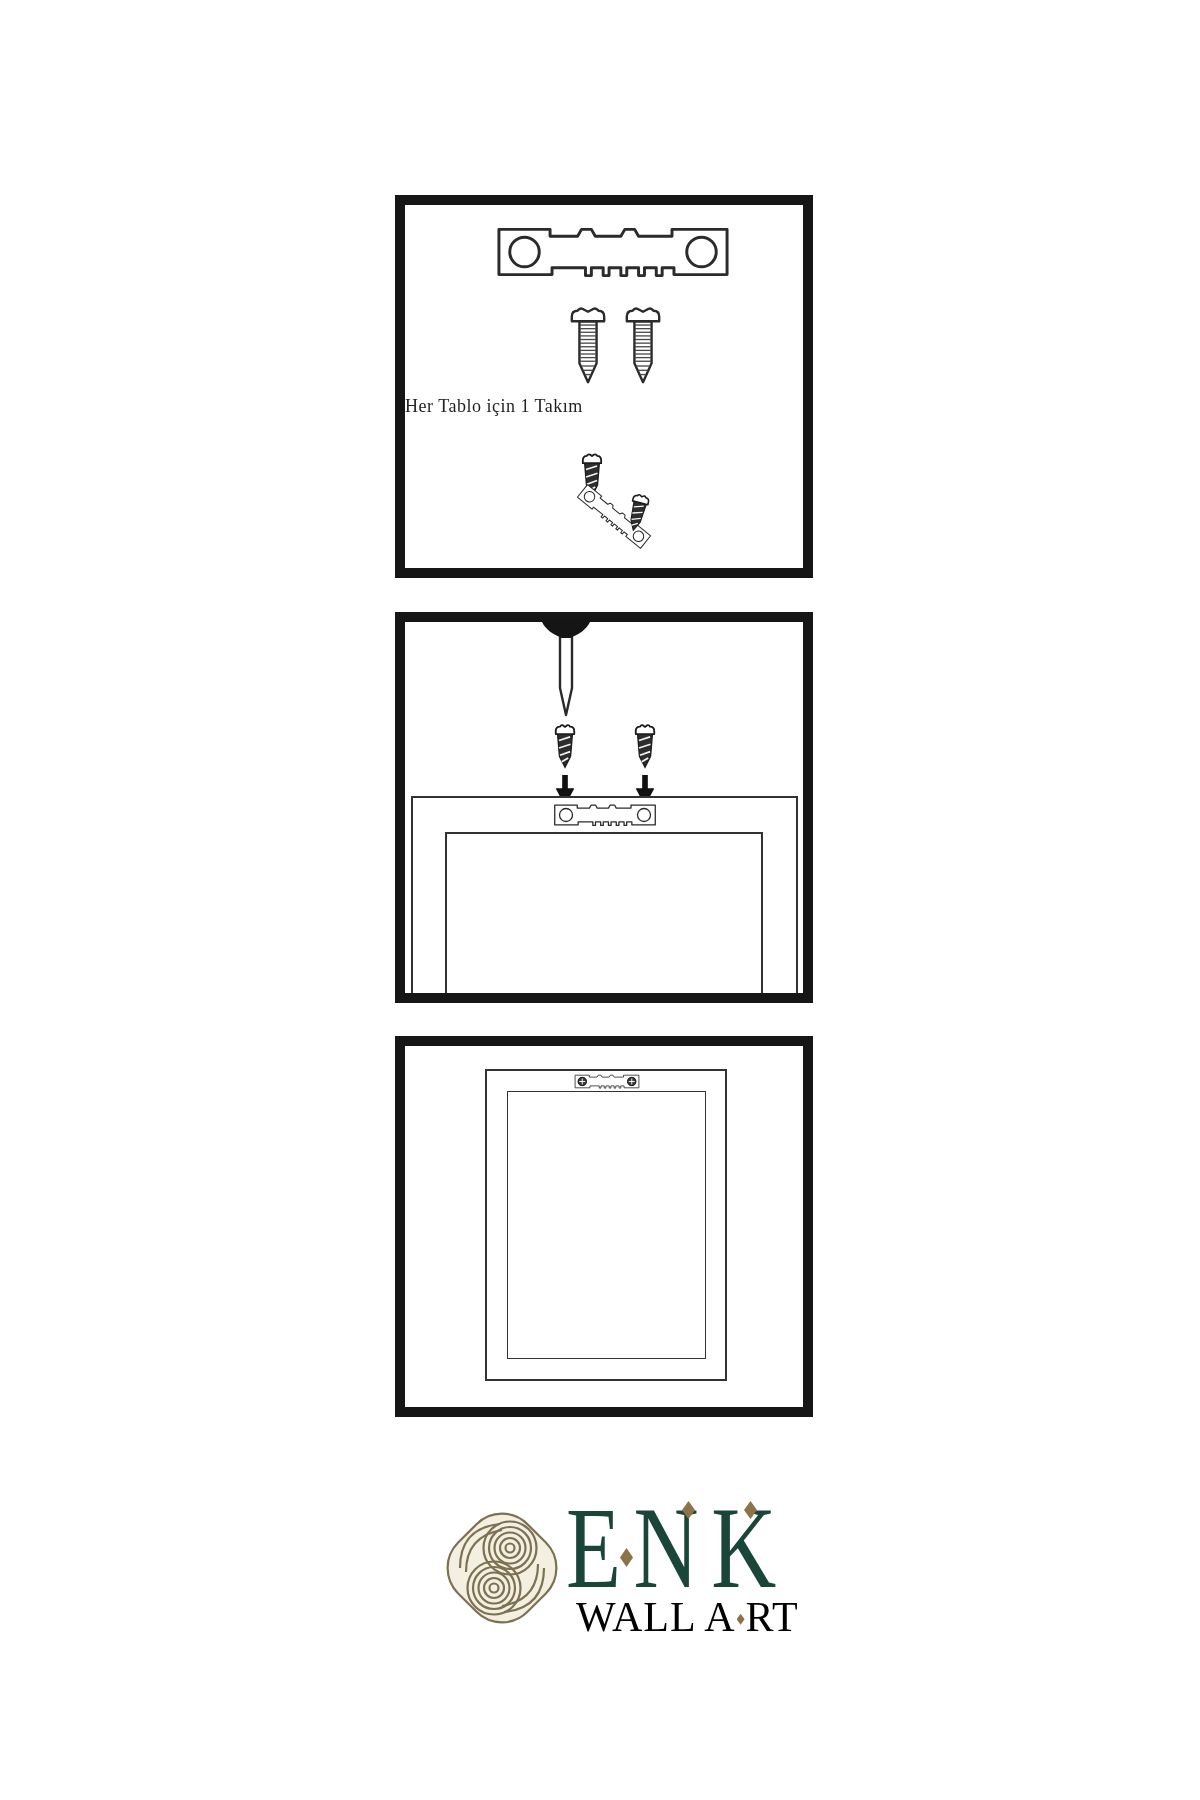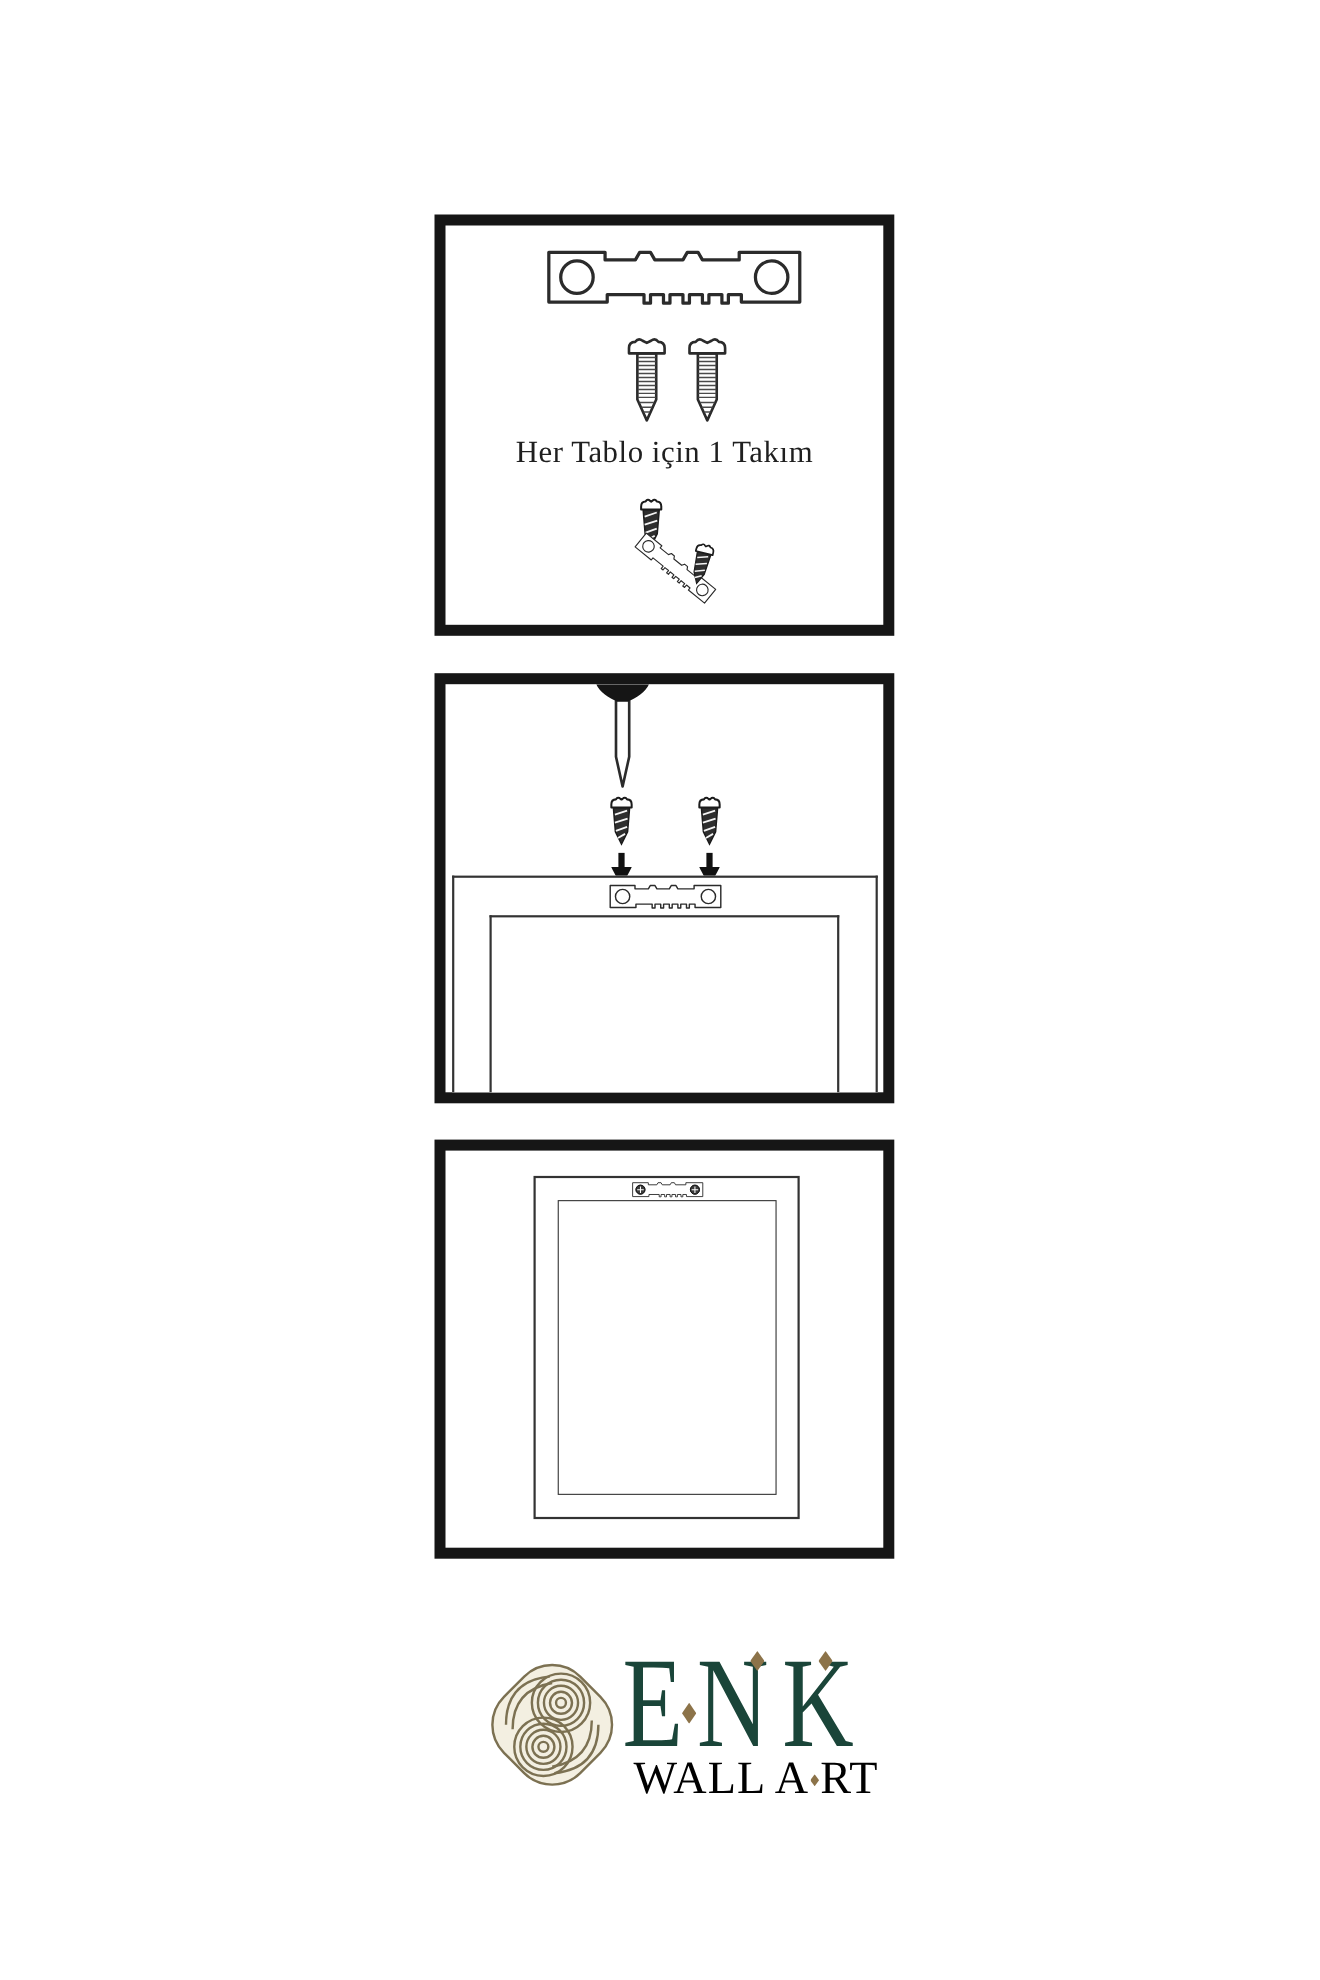--- a/index.html
+++ b/index.html
@@ -5,22 +5,22 @@
   html,body{margin:0;padding:0;background:#ffffff;}
   .canvas{position:relative;width:1200px;height:1800px;background:#ffffff;overflow:hidden;
           font-family:"Liberation Serif","DejaVu Serif",serif;}
   .abs{position:absolute;}
   
   .panel{position:absolute;left:395px;width:418px;background:#ffffff;
          border:10px solid #161616;box-sizing:border-box;}
   .panel-1{top:195px;height:383px;}
   .panel-2{top:612px;height:391px;}
   .panel-3{top:1036px;height:381px;}
-  .caption{position:absolute;left:0;top:191px;width:398px;text-align:center;
-           font-size:28px;letter-spacing:.5px;color:#1f1f1f;font-weight:400;}
+  .caption{position:absolute;left:0;top:191px;width:398px;text-align:left;
+           font-size:18px;letter-spacing:.5px;color:#1f1f1f;font-weight:400;}
   
   .frame-line{position:absolute;box-sizing:border-box;border:2px solid #333;background:#fff;}
   .no-bottom{border-bottom:none;}
   
   .brand{position:absolute;left:566px;top:1490px;font-size:100px;line-height:1;
          letter-spacing:14px;color:#1a4539;transform:scale(0.9,1.17);
          transform-origin:0 0;white-space:nowrap;}
   .tagline{position:absolute;left:576px;top:1596px;font-size:42px;line-height:1;
            letter-spacing:1px;color:#000000;white-space:nowrap;}
   .diamond{position:absolute;background:#8c7349;

